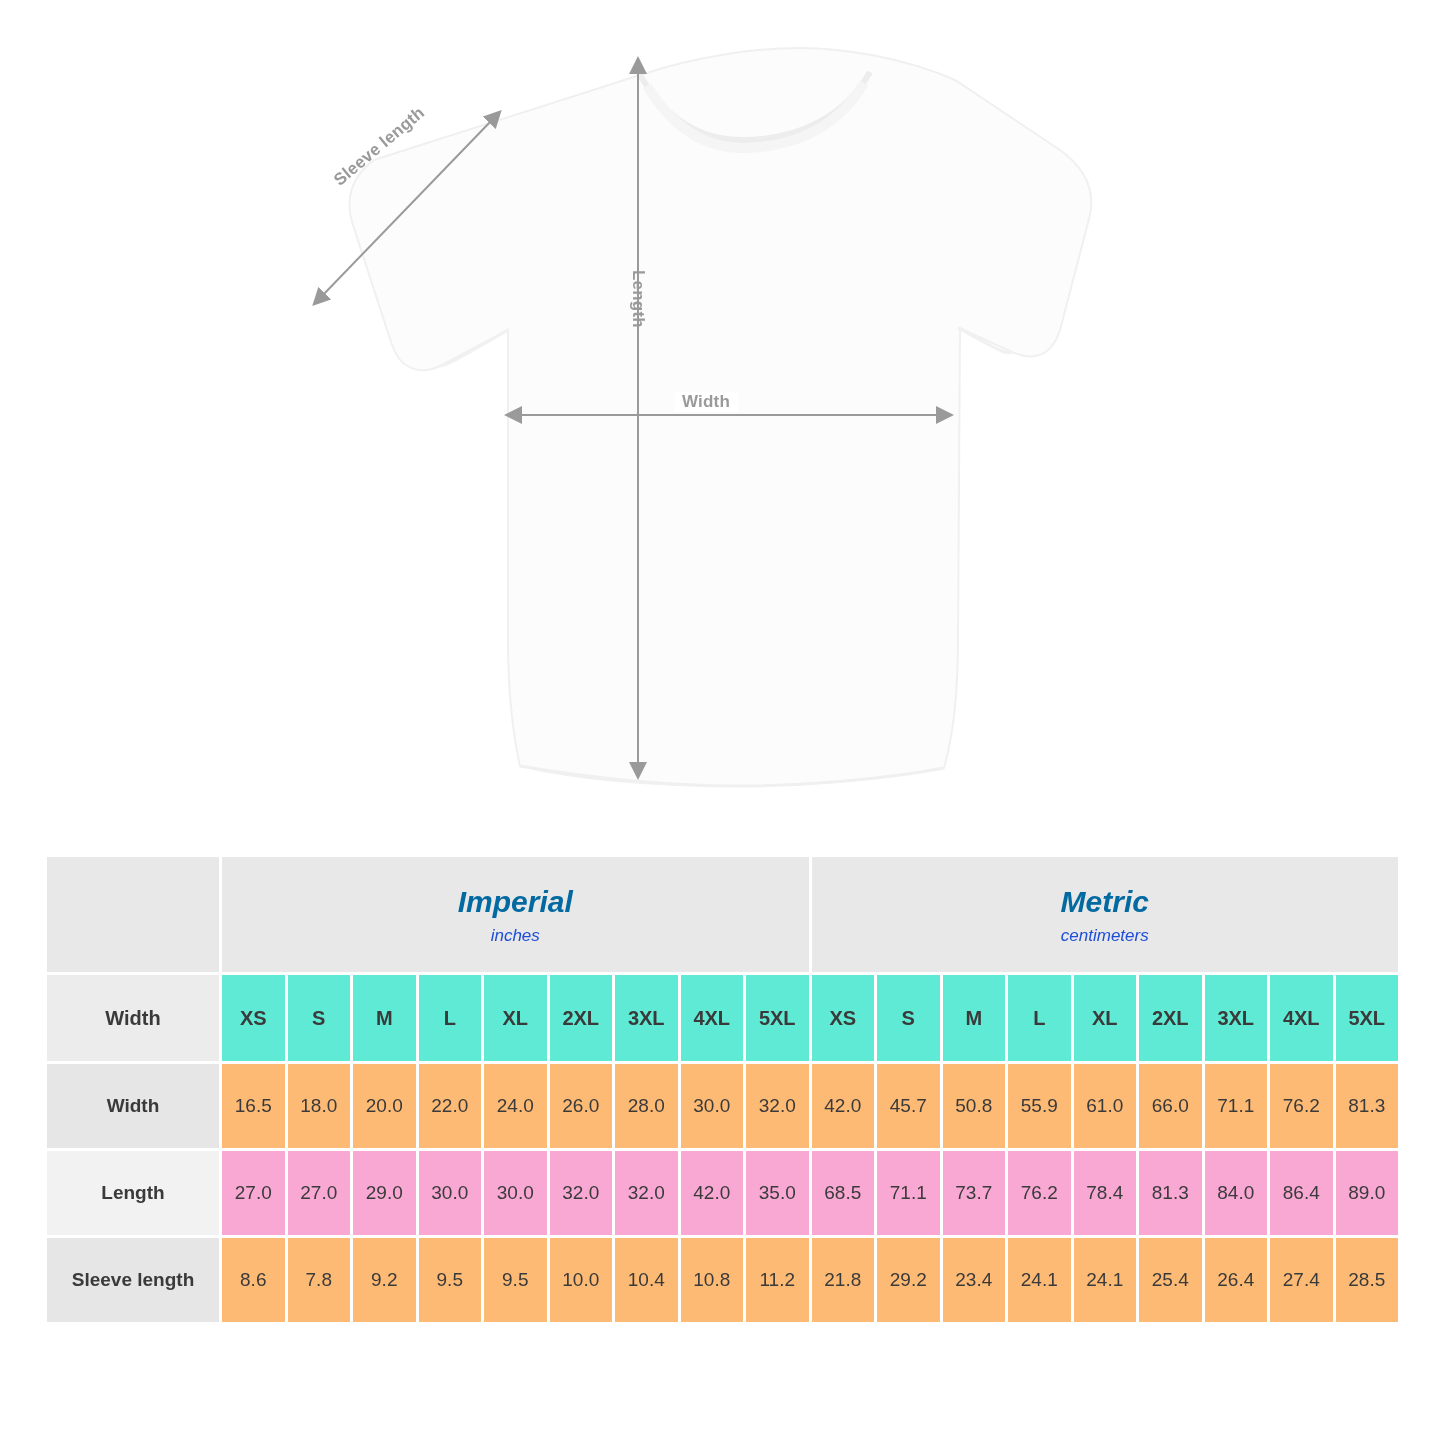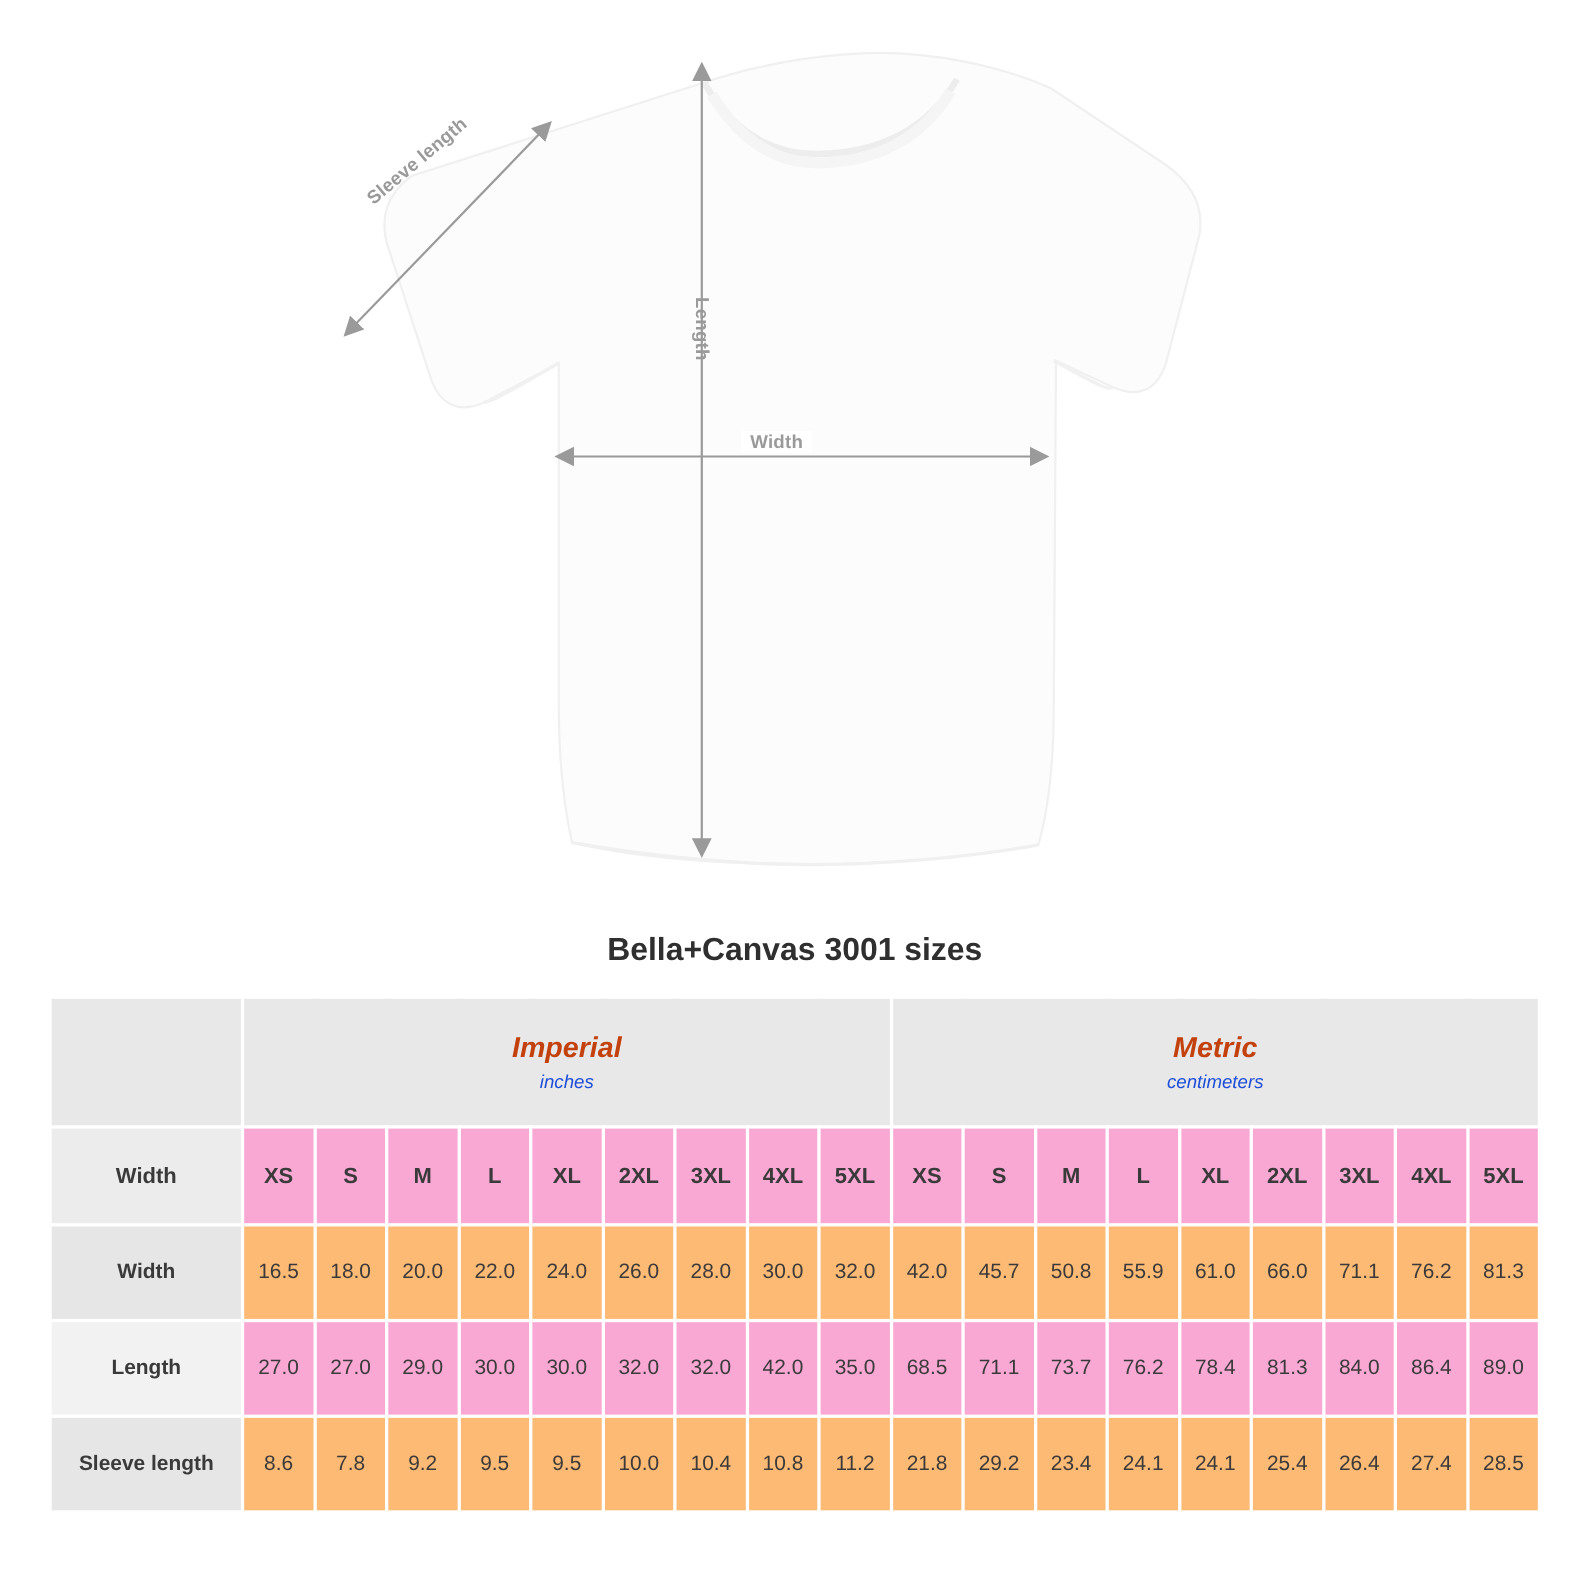--- a/index.html
+++ b/index.html
@@ -92,38 +92,38 @@
     font-size: 19px;
     color: #3a3a3a;
     background: #fafafa;
     padding: 0;
   }
   .unit-head {
     height: 115px;
     background: #e8e8e8 !important;
   }
   .unit-head .unit-name {
-    font-size: 26px;
+    font-size: 30px;
     font-style: italic;
     font-weight: bold;
-    color: #c2410c;
+    color: #0369a1;
     line-height: 1.2;
   }
   .unit-head .unit-sub {
     font-size: 17px;
     font-style: italic;
     color: #1d4ed8;
     padding-top: 6px;
   }
   .corner-cell {
     background: #e8e8e8 !important;
   }
   tr.header-row td {
     height: 86px;
-    background: #f9a8d4;
+    background: #5eead4;
     font-weight: bold;
     font-size: 20px;
     color: #3a3a3a;
   }
   tr.header-row td.row-head {
     background: #f2f2f2;
   }
   td.row-head {
     font-weight: bold;
     font-size: 20px;
@@ -191,21 +191,20 @@
 
       <line x1="518" y1="415" x2="940" y2="415" stroke="#9a9a9a" stroke-width="2" marker-start="url(#arrowStart)" marker-end="url(#arrowEnd)"></line>
     </svg>
 
     <div class="dim-label label-sleeve">Sleeve length</div>
     <div class="dim-label label-length">Length</div>
     <div class="dim-label label-width">Width</div>
   </div>
 
   <div class="title-block">
-    <h1 class="chart-title">Bella+Canvas 3001 sizes</h1>
   </div>
 
   <div class="table-wrap">
     <table class="size-table">
       <colgroup>
         <col class="rowhead-col">
       </colgroup>
       <tbody>
         <tr>
           <td class="corner-cell"></td>

